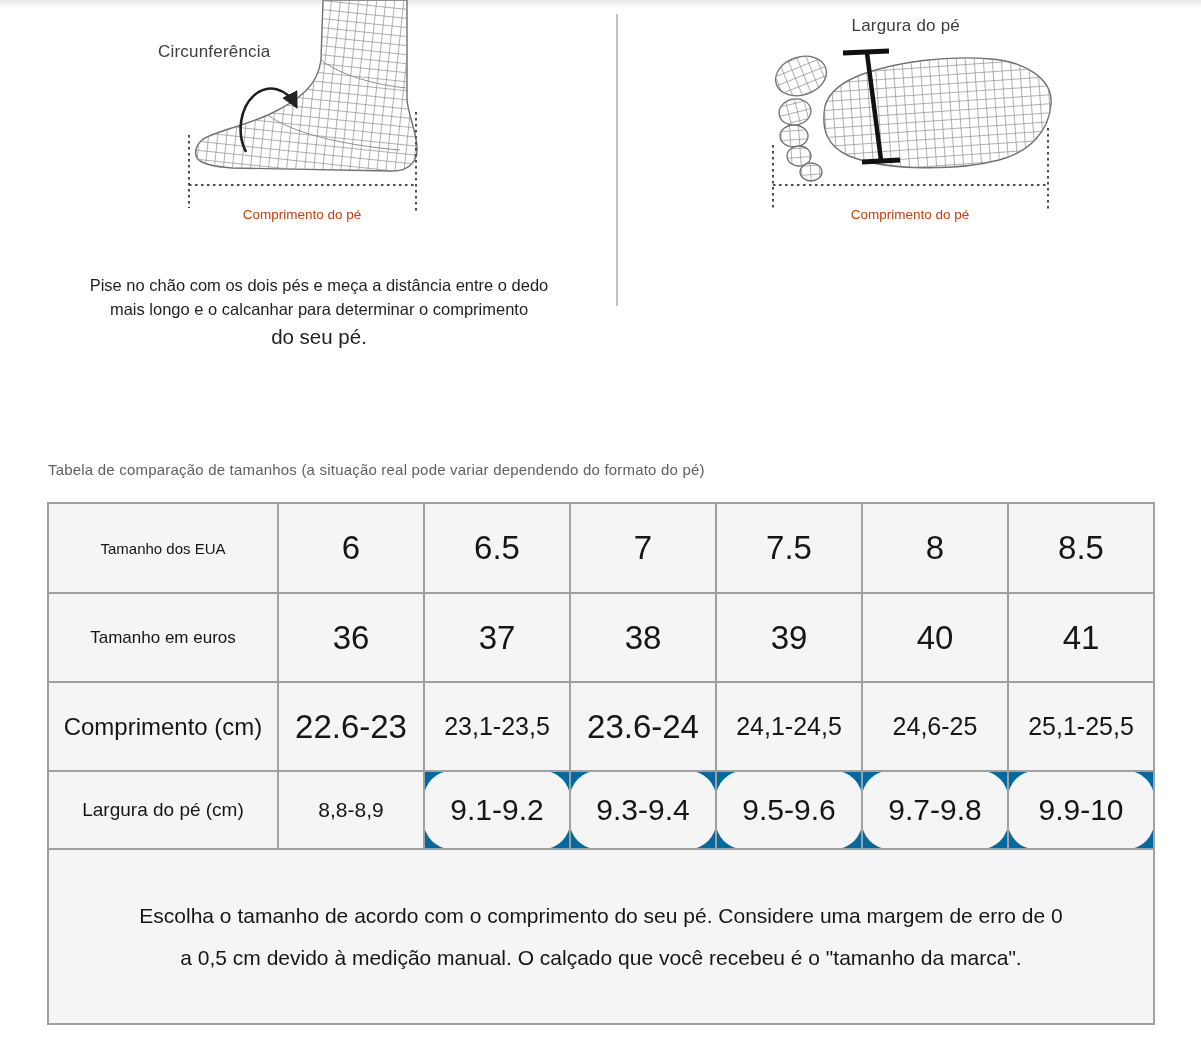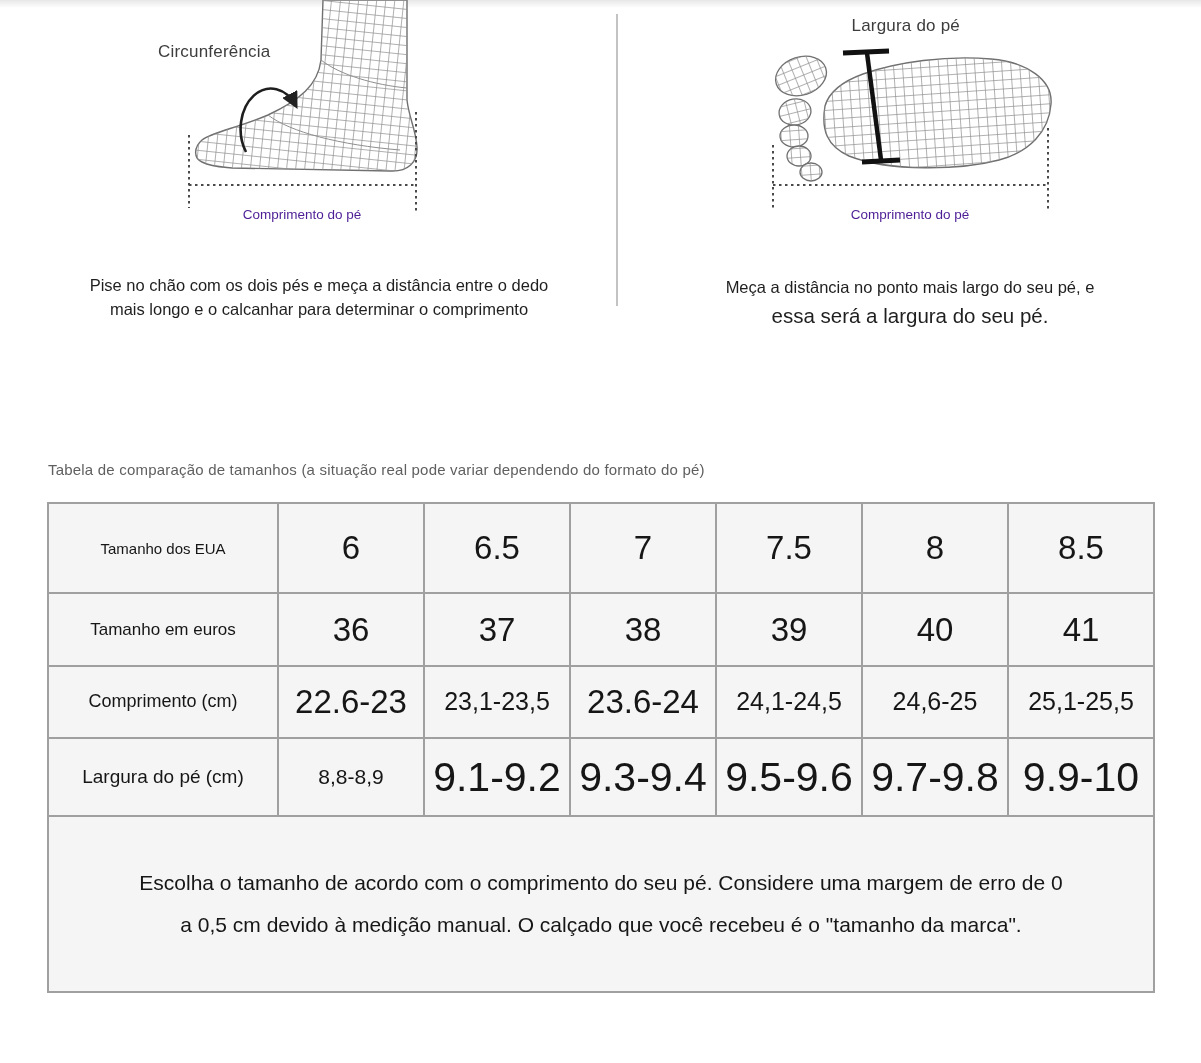--- a/index.html
+++ b/index.html
@@ -6,40 +6,40 @@
   .screen{
     position:relative;width:1201px;height:1063px;background:#ffffff;
     font-family:"Liberation Sans","DejaVu Sans",sans-serif;overflow:hidden;
   }
   .top-strip{position:absolute;left:0;top:0;width:1201px;height:8px;
     background:linear-gradient(#e7e7e7,#ffffff);}
   .divider{position:absolute;left:616px;top:14px;width:2px;height:292px;background:#c3c3c3;}
 
   .abs{position:absolute;}
   .diagram-label{color:#3d3d3d;font-size:17px;letter-spacing:.2px;}
-  .measure-label{color:#4c1d95;font-size:13.5px;text-align:center;}
+  .measure-label{color:#c2410c;font-size:13.5px;text-align:center;}
 
   .caption{color:#1f1f1f;text-align:center;}
   .caption .cap-line{font-size:16.5px;line-height:23.5px;}
   .caption .cap-big{font-size:20.5px;line-height:26px;margin-top:3px;}
 
   .table-title{position:absolute;left:48px;top:461px;font-size:15px;color:#5f5f5f;letter-spacing:.2px;}
 
   table.size-table{
     position:absolute;left:47px;top:502px;width:1106px;height:491px;
     border-collapse:collapse;table-layout:fixed;background:#0369a1;
   }
   table.size-table td{
     border:2px solid #a0a0a0;background:#f5f5f6;text-align:center;vertical-align:middle;
     color:#161616;padding:0;overflow:hidden;
   }
   td.lbl{color:#2b2b2b;}
-  .lbl-15{font-size:15px;} .lbl-17{font-size:17px;} .lbl-18{font-size:18px;} .lbl-19{font-size:19px;}
-  .val-xl{font-size:33px;} .val-lg{font-size:41px;} .val-md{font-size:25px;} .val-sm{font-size:21px;}
-  tr.r{height:72px;} tr.r1{height:90px;} tr.r4{height:78px;} tr.rf{height:175px;}
+  .lbl-15{font-size:15px;} .lbl-17{font-size:17px;} .lbl-18{font-size:24px;} .lbl-19{font-size:19px;}
+  .val-xl{font-size:33px;} .val-lg{font-size:30px;border-radius:27px;} .val-md{font-size:25px;} .val-sm{font-size:21px;}
+  tr.r{height:89px;} tr.r1{height:90px;} tr.r4{height:78px;} tr.rf{height:175px;}
   td.footnote-cell{font-size:21px;color:#151515;line-height:42px;}
 </style>
 </head>
 <body>
 
 <div class="screen">
 
   <div class="top-strip"></div>
   <div class="divider"></div>
 
@@ -112,24 +112,21 @@
       <line x1="283" y1="86" x2="283" y2="170"></line>
       <line x1="8" y1="143" x2="283" y2="143"></line>
     </g>
   </svg>
   <div class="abs diagram-label" style="left:760px;top:16px;width:200px;text-align:right;">Largura do pé</div>
   <div class="abs measure-label" style="left:810px;top:207px;width:200px;">Comprimento do pé</div>
 
   <div class="abs caption" style="left:69px;top:274px;width:500px;">
     <div class="cap-line">Pise no chão com os dois pés e meça a distância entre o dedo</div>
     <div class="cap-line">mais longo e o calcanhar para determinar o comprimento</div>
-  </div>
-  <div class="abs caption" style="left:660px;top:276px;width:500px;">
-    <div class="cap-line">Meça a distância no ponto mais largo do seu pé, e</div>
-    <div class="cap-big">essa será a largura do seu pé.</div>
+    <div class="cap-big">do seu pé.</div>
   </div>
 
   <div class="table-title">Tabela de comparação de tamanhos (a situação real pode variar dependendo do formato do pé)</div>
 
   <table class="size-table">
     <colgroup>
       <col style="width:230px">
         <col style="width:146px">
         <col style="width:146px">
         <col style="width:146px">

